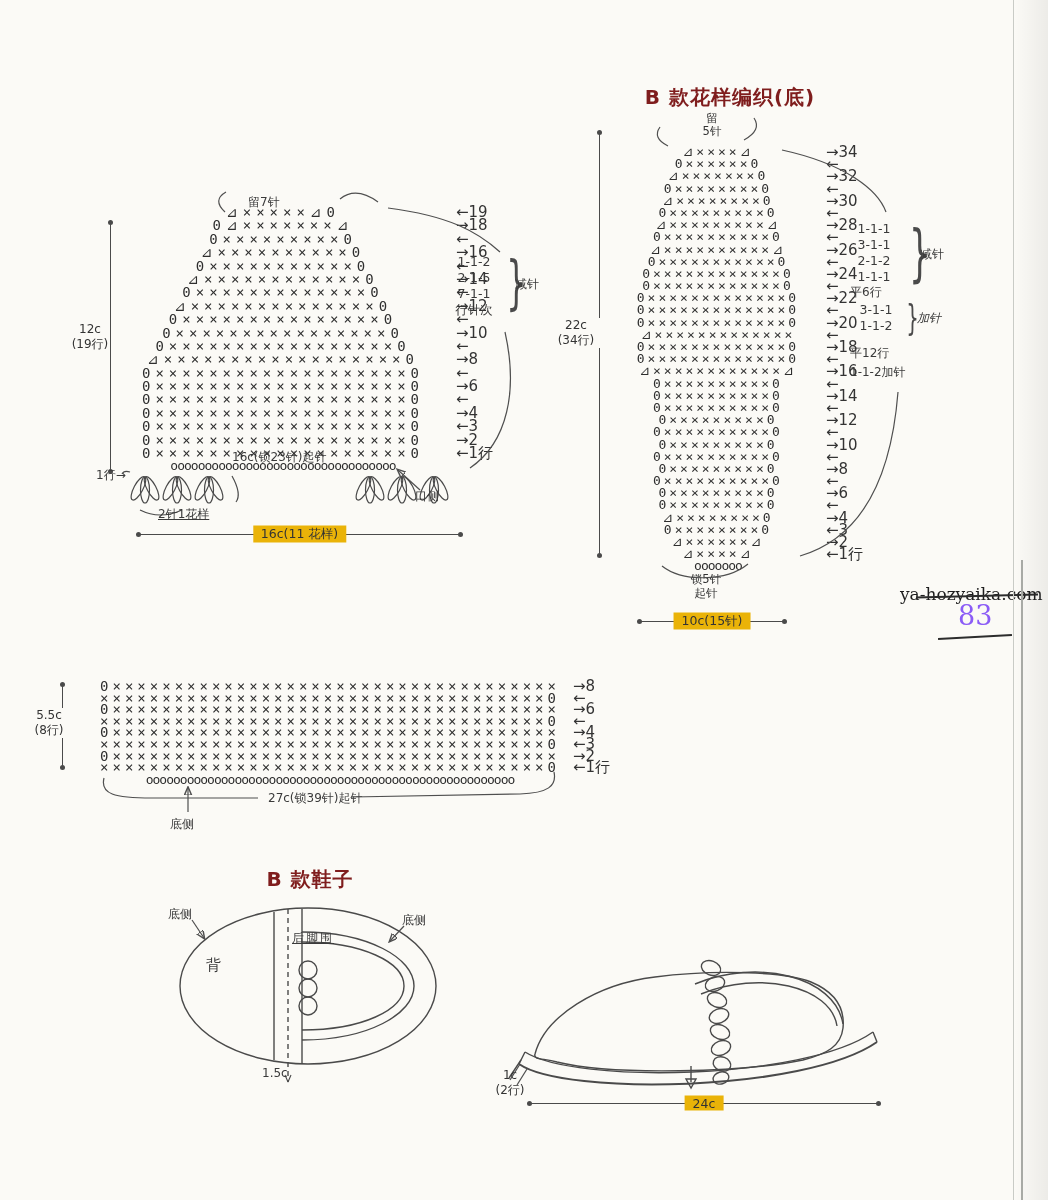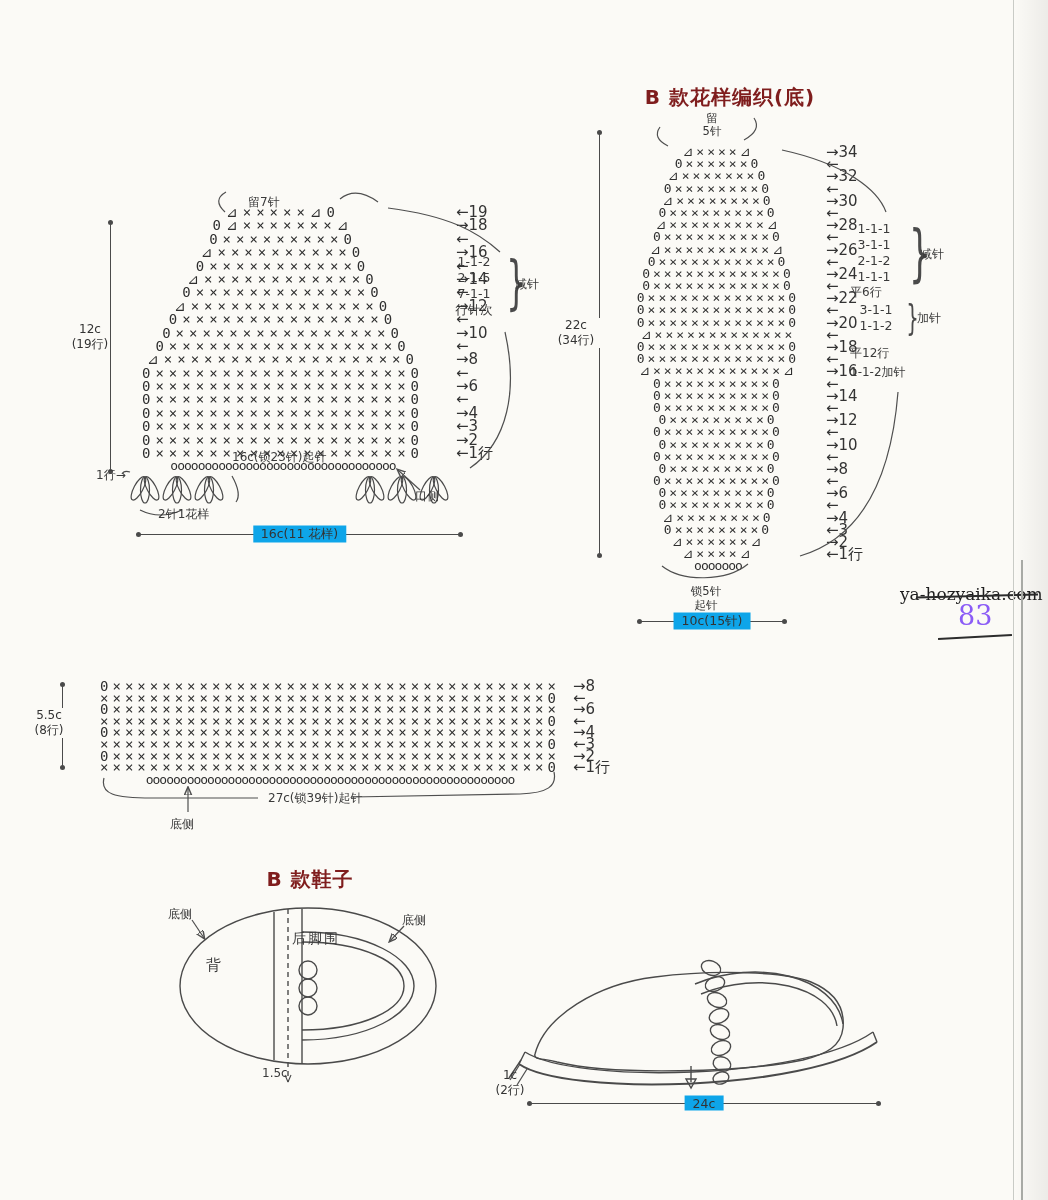--- a/index.html
+++ b/index.html
@@ -23,21 +23,21 @@
   .rlab{position:absolute;left:100%;margin-left:8px;top:0;font-size:15px;letter-spacing:0;
         font-family:"DejaVu Sans",sans-serif;color:#333;white-space:nowrap;}
   .chain{font-size:13px;letter-spacing:-1px;line-height:10px;margin-top:1px;color:#2e2e2e;}
   
   .vdim{position:absolute;width:1px;background:#4a4a4a;}
   .vdim::before,.vdim::after{content:"";position:absolute;left:-2px;width:5px;height:5px;border-radius:50%;background:#4a4a4a;}
   .vdim::before{top:-2px;}.vdim::after{bottom:-2px;}
   .hdim{position:absolute;height:1px;background:#4a4a4a;}
   .hdim::before,.hdim::after{content:"";position:absolute;top:-2px;width:5px;height:5px;border-radius:50%;background:#4a4a4a;}
   .hdim::before{left:-1px;}.hdim::after{right:-1px;}
-  .dimtext{position:absolute;left:50%;top:0;transform:translate(-50%,-50%);background:#0ea5e9;
+  .dimtext{position:absolute;left:50%;top:0;transform:translate(-50%,-50%);background:#eab308;
         padding:0 8px;font-size:12.5px;white-space:nowrap;color:#333;}
   .dimside{font-size:12px;line-height:15px;text-align:center;color:#333;}
   .arcs{position:absolute;left:0;top:0;pointer-events:none;}
   .arcs path{stroke:#4f4f4f;stroke-width:1.2;fill:none;}
   .figsvg path,.figsvg ellipse,.figsvg circle,.figsvg line{stroke:#4a4a4a;fill:none;}
   .watermark{font-family:"DejaVu Serif",serif;font-size:17px;color:#1d1d1d;}
   .pagenum{font-family:"DejaVu Serif",serif;font-size:27px;color:#8b5cf6;}
   .strike{position:absolute;height:1.5px;background:#2c2c2c;}
 </style>
 </head>
@@ -119,21 +119,21 @@
         <ellipse cx="282" cy="22" rx="4.5" ry="13" transform="rotate(28 282 8)"></ellipse>
       </g>
       <g>
         <ellipse cx="314" cy="22" rx="4.5" ry="13" transform="rotate(-28 314 8)"></ellipse>
         <ellipse cx="314" cy="22" rx="4.5" ry="13"></ellipse>
         <ellipse cx="314" cy="22" rx="4.5" ry="13" transform="rotate(28 314 8)"></ellipse>
       </g>
     </g>
   </svg>
 
-  <div class="abs small" style="left:158px;top:506px;">2针1花样</div>
+  <div class="abs small" style="left:158px;top:506px;text-decoration:underline;">2针1花样</div>
   <div class="abs small" style="left:415px;top:488px;">口侧</div>
 
   <div class="hdim" style="left:137px;top:534px;width:325px;">
     <span class="dimtext">16c(11 花样)</span>
   </div>
 
   <div class="abs title" style="left:605px;top:84px;width:250px;">B 款花样编织(底)</div>
   <div class="abs dimside" style="left:690px;top:112px;width:44px;font-size:11.5px;line-height:13px;">
     <div>留</div>
     <div>5针</div>
@@ -191,25 +191,25 @@
   </div>
   <div class="abs brace" style="left:900px;top:222px;font-size:62px;">}</div>
   <div class="abs small" style="left:920px;top:246px;">减针</div>
 
   <div class="abs small" style="left:850px;top:284px;">平6行</div>
   <div class="abs note-block" style="left:850px;top:302px;width:52px;">
     <div>3-1-1</div>
     <div>1-1-2</div>
   </div>
   <div class="abs brace" style="left:901px;top:300px;font-size:36px;">}</div>
-  <div class="abs small" style="left:917px;top:310px;">加针</div>
+  <div class="abs small" style="left:917px;top:310px;font-style:italic;">加针</div>
   <div class="abs small" style="left:850px;top:345px;">平12行</div>
   <div class="abs small" style="left:850px;top:364px;">1-1-2加针</div>
 
-  <div class="abs dimside" style="left:676px;top:584px;width:60px;font-size:11.5px;line-height:14px;">
+  <div class="abs dimside" style="left:676px;top:572px;width:60px;font-size:11.5px;line-height:14px;">
     <div>锁5针</div>
     <div>起针</div>
   </div>
   <div class="hdim" style="left:638px;top:621px;width:148px;">
     <span class="dimtext">10c(15针)</span>
   </div>
 
   <div class="abs watermark" style="left:900px;top:584px;">ya-hozyaika.com</div>
   <div class="strike" style="left:916px;top:595px;width:122px;transform:rotate(-1.5deg);"></div>
   <div class="abs pagenum" style="left:958px;top:600px;">83</div>
@@ -249,21 +249,21 @@
       <path d="M144,36 C210,36 256,62 256,90 C256,118 210,144 144,144"></path>
       <path d="M144,46 C204,46 246,66 246,90 C246,114 204,134 144,134"></path>
       <circle cx="150" cy="74" r="9" fill="#fbfaf6"></circle>
       <circle cx="150" cy="92" r="9" fill="#fbfaf6"></circle>
       <circle cx="150" cy="110" r="9" fill="#fbfaf6"></circle>
     </g>
   </svg>
   <div class="abs small" style="left:168px;top:906px;">底侧</div>
   <div class="abs small" style="left:402px;top:912px;">底侧</div>
   <div class="abs" style="left:206px;top:956px;font-size:15px;">背</div>
-  <div class="abs" style="left:292px;top:930px;font-size:14px;letter-spacing:2px;">后脚围</div>
+  <div class="abs" style="left:292px;top:930px;font-size:12px;letter-spacing:2px;text-decoration:underline;">后脚围</div>
   <div class="abs small" style="left:262px;top:1066px;">1.5c</div>
 
   <svg class="abs figsvg" style="left:505px;top:952px;" width="390" height="150" viewBox="0 0 390 150">
     <g stroke-width="1.4">
       <path d="M30,102 C40,64 92,32 150,25 C212,17 282,20 306,30 C330,40 340,56 338,76 C336,94 322,102 298,108 C240,120 110,124 52,110 C38,106 28,108 30,102 Z"></path>
       <path d="M190,32 C252,6 330,24 338,72"></path>
       <path d="M196,42 C254,18 326,34 332,74"></path>
       <ellipse cx="206" cy="16" rx="10" ry="7" transform="rotate(20 206 16)" fill="#fbfaf6"></ellipse>
       <ellipse cx="210" cy="32" rx="10" ry="7" transform="rotate(-20 210 32)" fill="#fbfaf6"></ellipse>
       <ellipse cx="212" cy="48" rx="10" ry="7" transform="rotate(20 212 48)" fill="#fbfaf6"></ellipse>

